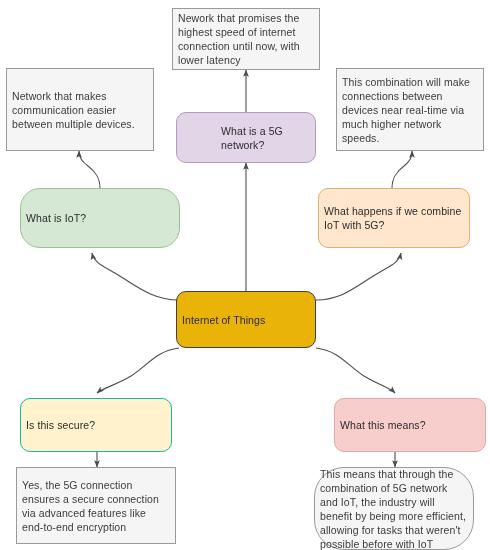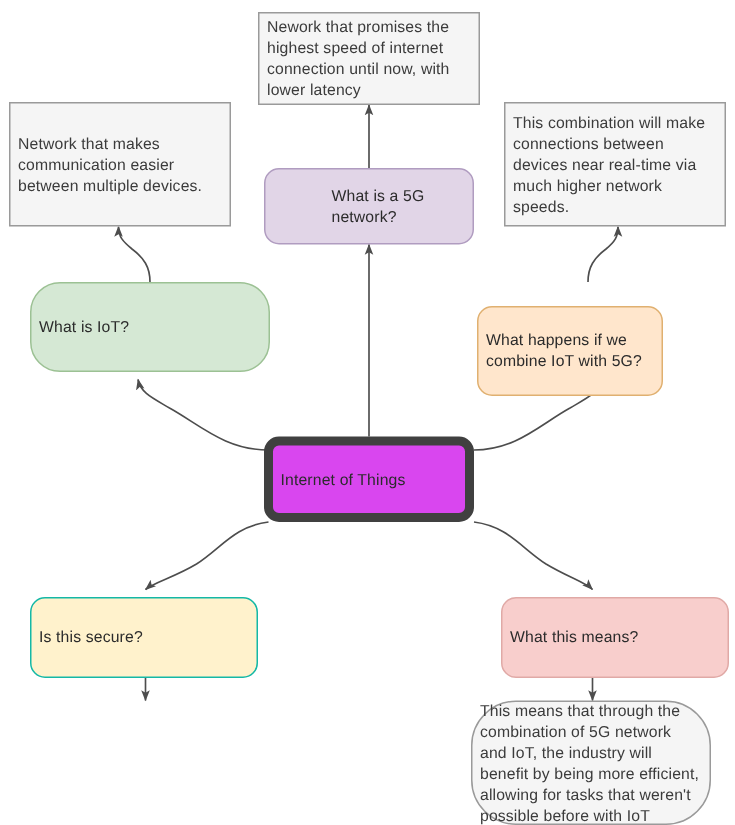--- a/index.html
+++ b/index.html
@@ -44,21 +44,21 @@
     border: 1px solid #9a9a9a;
     border-radius: 0;
     color: #3b3b3b;
   }
   .rounded {
     border-radius: 10px;
   }
   .n-purple { background: #e1d5e7; border: 1px solid #b09cc0; padding-left: 44px; }
   .n-green  { background: #d5e8d4; border: 1px solid #9cc194; }
   .n-orange { background: #ffe6cc; border: 1px solid #e0b070; }
-  .n-blue   { background: #d946ef; border: 6px solid #404040; }
+  .n-blue   { background: #eab308; border: 1px solid #404040; }
   .n-yellow { background: #fff2cc; border: 1px solid #14b8a6; }
   .n-red    { background: #f8cecc; border: 1px solid #e0a9a6; }
   .node span { display: block; width: 100%; }
 </style>
 </head>
 <body>
 
 <div id="canvas">
 
   <svg id="edges" viewBox="0 0 490 550" width="490" height="550">
@@ -102,34 +102,37 @@
   </div>
 
   <div class="node rounded n-purple" style="left:176px; top:112px; width:140px; height:51px;">
     <span>What is a 5G network?</span>
   </div>
 
   <div class="node rounded n-green" style="left:20px; top:188px; width:160px; height:60px;border-radius:20px;">
     <span>What is IoT?</span>
   </div>
 
-  <div class="node rounded n-orange" style="left:318px; top:188px; width:124px; height:60px;margin-top:16px;">
+  <div class="node rounded n-orange" style="left:318px; top:188px; width:152px; height:60px;">
     <span>What happens if we combine IoT with 5G?</span>
   </div>
 
   <div class="node rounded n-blue" style="left:176px; top:291px; width:140px; height:57px;">
     <span>Internet of Things</span>
   </div>
 
   <div class="node rounded n-yellow" style="left:20px; top:398px; width:152px; height:54px;">
     <span>Is this secure?</span>
   </div>
 
   <div class="node rounded n-red" style="left:318px; top:398px; width:152px; height:54px;margin-left:16px;">
     <span>What this means?</span>
   </div>
 
+  <div class="node note" style="left:16px; top:467px; width:160px; height:77px;">
+    <span>Yes, the 5G connection ensures a secure connection via advanced features like end-to-end encryption</span>
+  </div>
 
   <div class="node note" style="left:314px; top:467px; width:160px; height:83px;border-radius:30px;">
     <span>This means that through the combination of 5G network and IoT, the industry will benefit by being more efficient, allowing for tasks that weren't possible before with IoT</span>
   </div>
 
 </div>
 
 </body></html>

